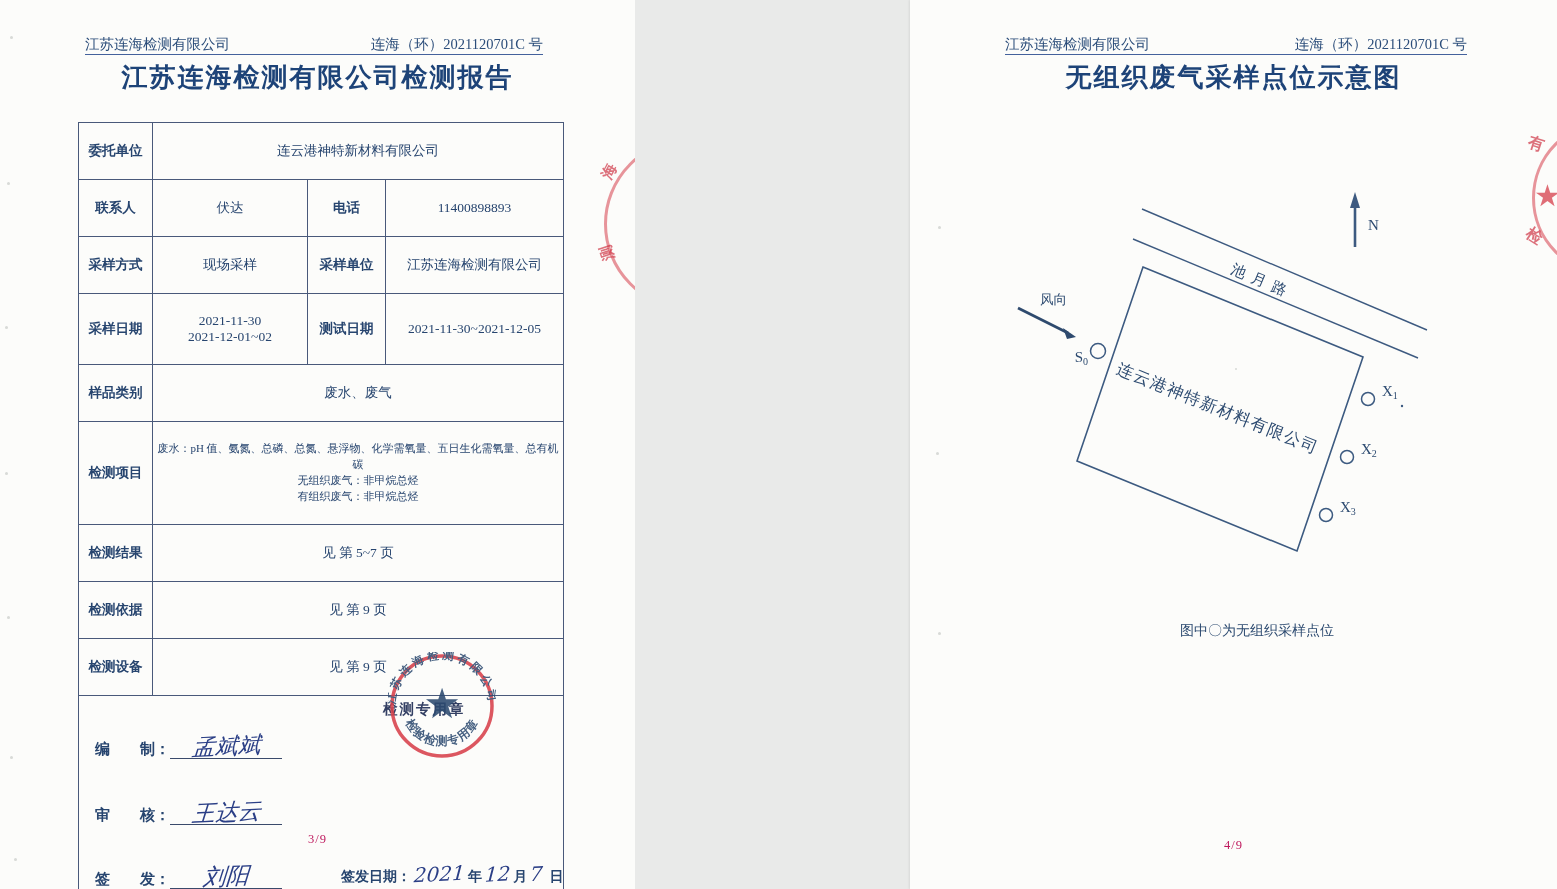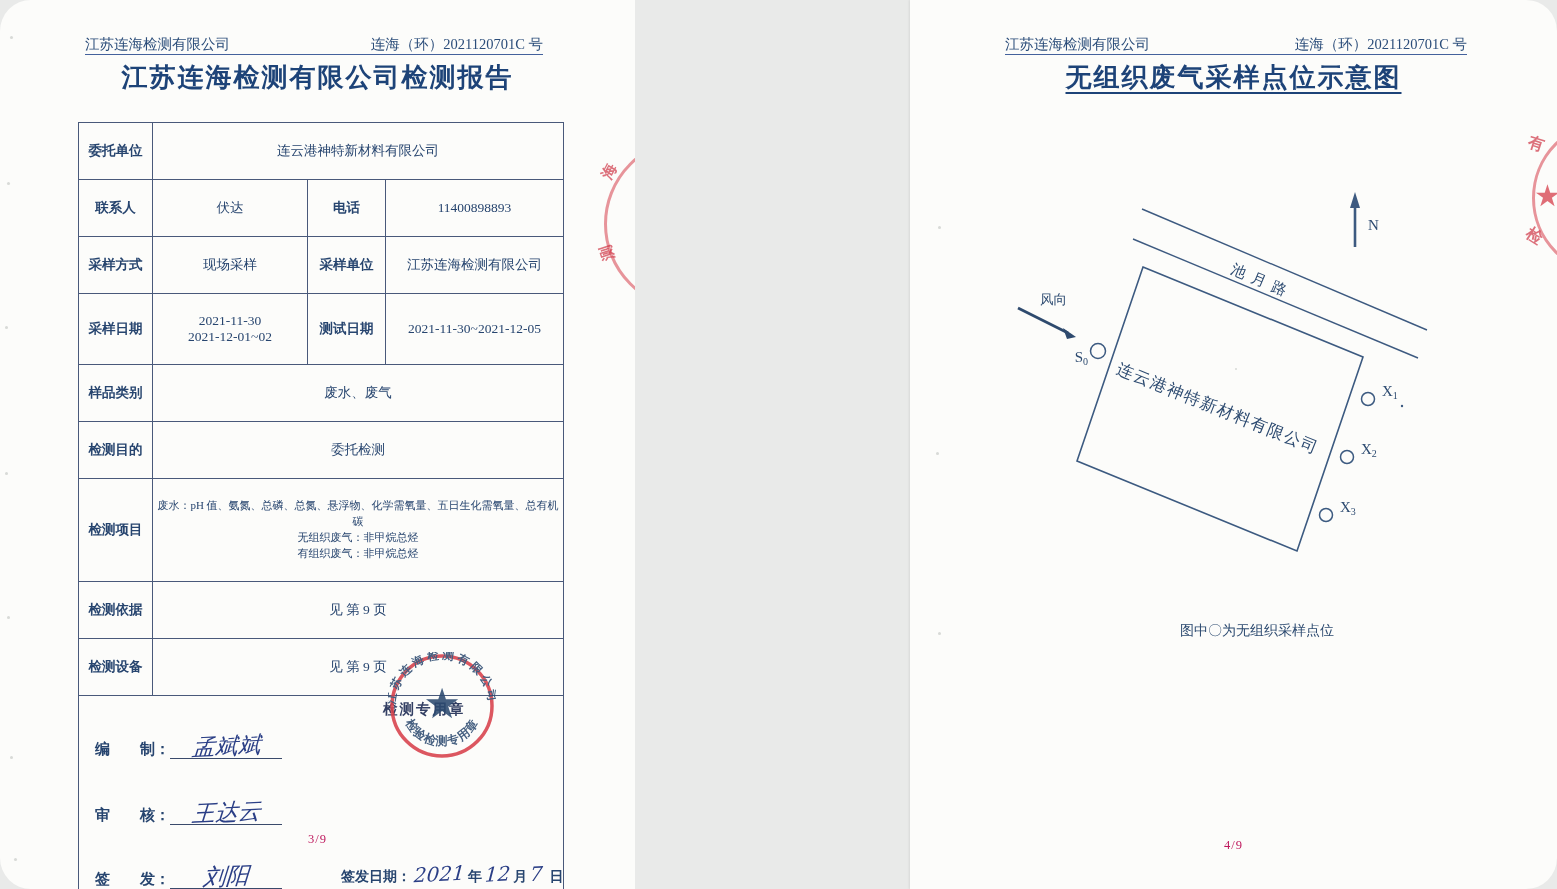--- a/index.html
+++ b/index.html
@@ -1,27 +1,27 @@
 <!DOCTYPE html>
 <html><head>
 <meta charset="utf-8">
 <style>
   html,body{margin:0;padding:0;background:#e9eae9;}
   #stage{position:relative;width:1557px;height:889px;overflow:hidden;
-         font-family:"Liberation Serif","DejaVu Serif",serif;color:#27456f;border-radius:31px;}
+         font-family:"Liberation Serif","DejaVu Serif",serif;color:#27456f;}
   .page{position:absolute;top:0;height:889px;background:#fcfcfa;overflow:hidden;}
   #page-left{left:0;width:635px;}
   #page-right{left:910px;width:647px;box-shadow:-1px 0 2px rgba(0,0,0,.08);}
   .hdr{position:absolute;top:30px;height:24px;display:flex;justify-content:space-between;
        align-items:flex-end;border-bottom:1.4px solid #44619c;font-size:14.5px;color:#2b4d7a;}
   #page-left .hdr{left:85px;width:458px;}
   #page-right .hdr{left:95px;width:462px;}
   .doc-title{position:absolute;top:60px;left:0;width:100%;text-align:center;
              font-size:26px;font-weight:bold;color:#1d4378;letter-spacing:2px;}
-  .underlined{text-decoration:underline;text-underline-offset:6px;}
+  .underlined{text-underline-offset:6px;}
   
   table.rep{position:absolute;left:78px;top:122px;width:485px;border-collapse:collapse;
             table-layout:fixed;font-size:13.5px;color:#27456f;}
   table.rep td{border:1px solid #49597a;text-align:center;vertical-align:middle;padding:19px 4px;}
   td.lbl{font-weight:bold;}
   td.left-text{text-align:left;padding:4px 8px;line-height:1.45;font-size:11px;}
   
   td.sigcell{position:relative;height:228px;padding:0;}
   .sig-row{position:absolute;left:16px;font-size:15px;font-weight:bold;color:#27456f;white-space:nowrap;}
   .sigline{display:inline-block;width:112px;border-bottom:1.3px solid #3a4a6b;
@@ -91,31 +91,31 @@
           <div>2021-11-30</div>
           <div>2021-12-01~02</div>
         </td>
         <td class="lbl">测试日期</td>
         <td>2021-11-30~2021-12-05</td>
       </tr>
       <tr style="height:33px">
         <td class="lbl">样品类别</td>
         <td colspan="3">废水、废气</td>
       </tr>
-      <tr style="height:37px">
-        <td class="lbl">检测目的</td>
-        <td colspan="3">委托检测</td>
-      </tr>
       <tr style="height:80px">
         <td class="lbl">检测项目</td>
         <td colspan="3" class="left-text">
           <div>废水：pH 值、氨氮、总磷、总氮、悬浮物、化学需氧量、五日生化需氧量、总有机碳</div>
           <div>无组织废气：非甲烷总烃</div>
           <div>有组织废气：非甲烷总烃</div>
         </td>
+      </tr>
+      <tr style="height:41px">
+        <td class="lbl">检测结果</td>
+        <td colspan="3">见 第 5~7 页</td>
       </tr>
       <tr style="height:38px">
         <td class="lbl">检测依据</td>
         <td colspan="3">见 第 9 页</td>
       </tr>
       <tr style="height:41px">
         <td class="lbl">检测设备</td>
         <td colspan="3">见 第 9 页</td>
       </tr>
       <tr>

